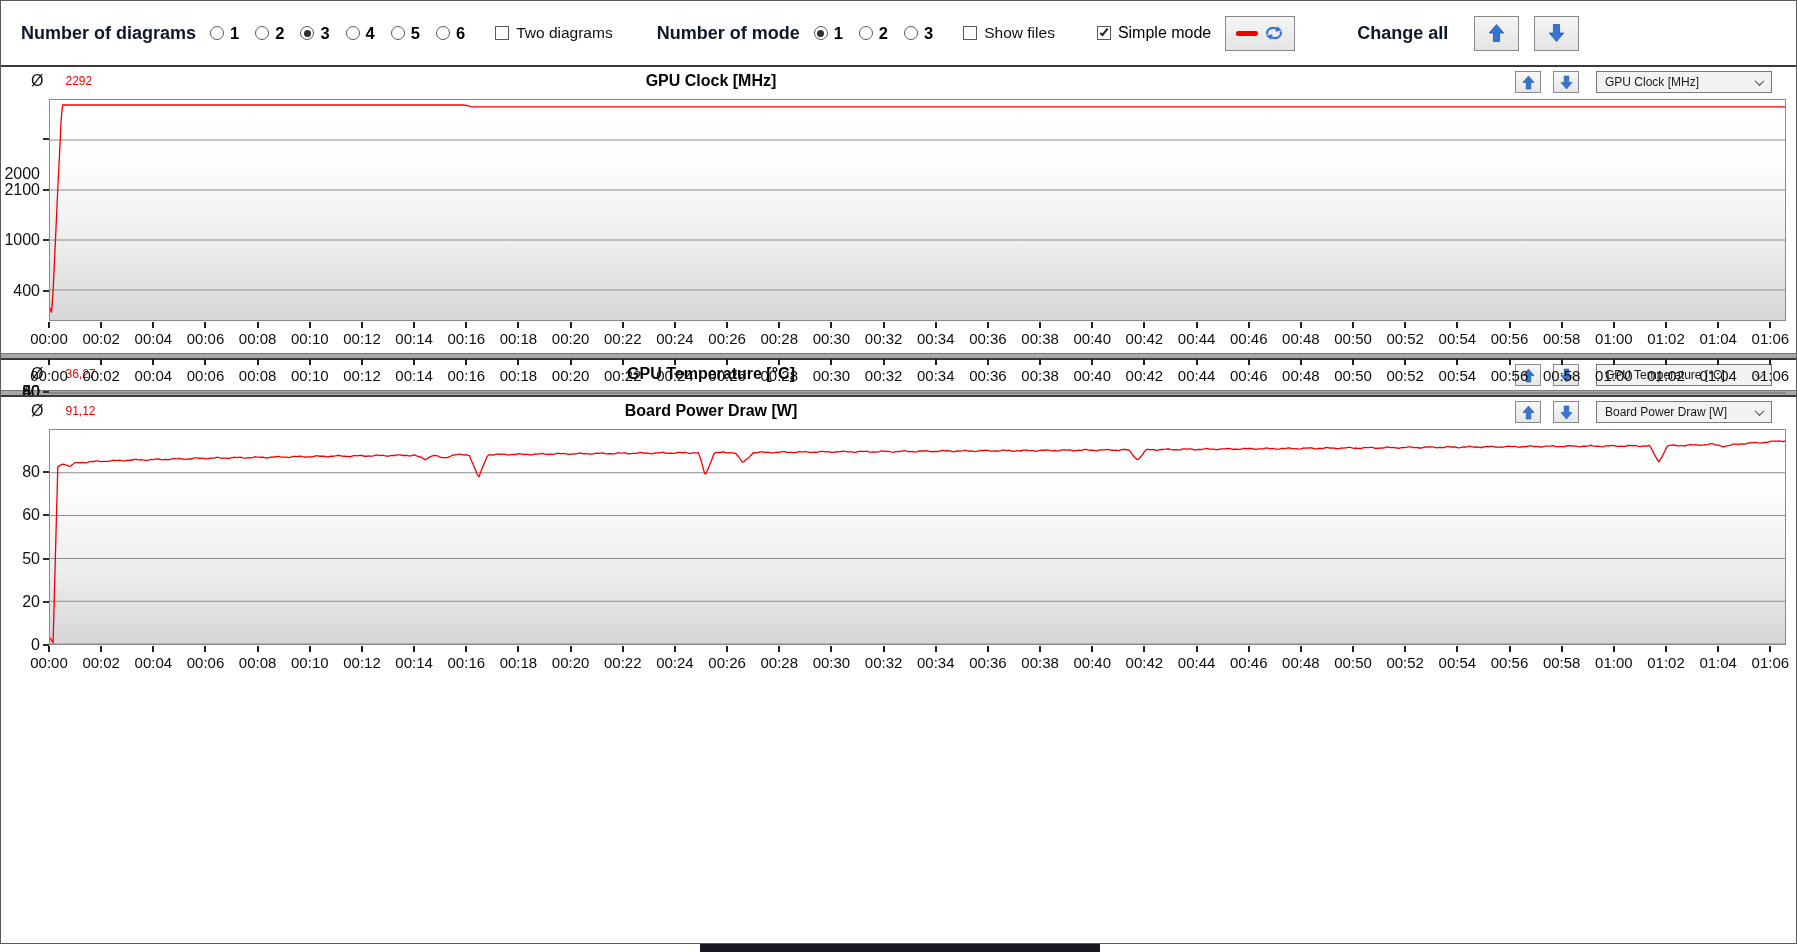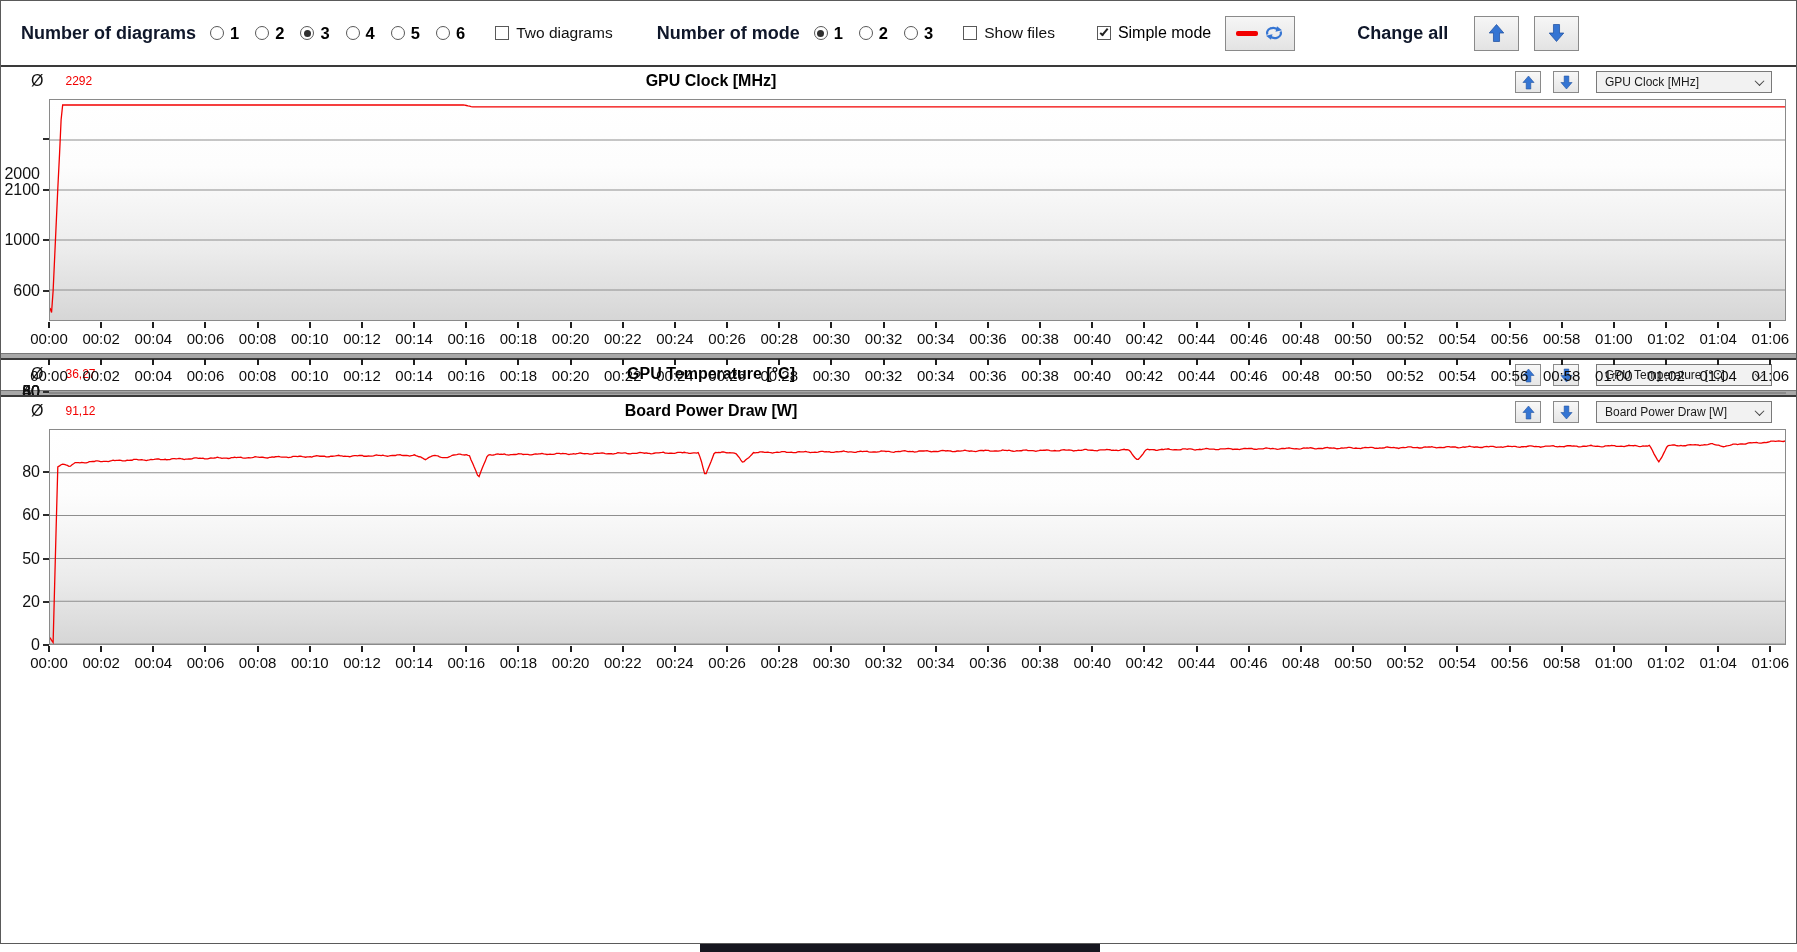--- a/index.html
+++ b/index.html
@@ -204,21 +204,21 @@
           <div class="plot-area">
             <svg viewBox="0 0 1000 220" preserveAspectRatio="none">
               <line x1="0" x2="1000" y1="190.0" y2="190.0" stroke="#8e8e8e" stroke-width="1" vector-effect="non-scaling-stroke"></line>
               <line x1="0" x2="1000" y1="140.0" y2="140.0" stroke="#8e8e8e" stroke-width="1" vector-effect="non-scaling-stroke"></line>
               <line x1="0" x2="1000" y1="90.0" y2="90.0" stroke="#8e8e8e" stroke-width="1" vector-effect="non-scaling-stroke"></line>
               <line x1="0" x2="1000" y1="40.0" y2="40.0" stroke="#8e8e8e" stroke-width="1" vector-effect="non-scaling-stroke"></line>
               <polyline points="0.0,208.0 0.9,212.5 1.8,190.8 2.7,156.7 3.6,122.6 4.5,88.5 5.5,54.1 6.4,19.8 7.3,5.0 8.2,5.0 9.1,5.0 10.0,5.0 10.9,5.0 11.8,5.0 12.7,5.0 13.6,5.0 14.5,5.0 15.5,5.0 16.4,5.0 17.3,5.0 18.2,5.0 19.1,5.0 20.0,5.0 20.9,5.0 21.8,5.0 22.7,5.0 23.6,5.0 24.5,5.0 25.5,5.0 26.4,5.0 27.3,5.0 28.2,5.0 29.1,5.0 30.0,5.0 30.9,5.0 31.8,5.0 32.7,5.0 33.6,5.0 34.5,5.0 35.5,5.0 36.4,5.0 37.3,5.0 38.2,5.0 39.1,5.0 40.0,5.0 40.9,5.0 41.8,5.0 42.7,5.0 43.6,5.0 44.5,5.0 45.5,5.0 46.4,5.0 47.3,5.0 48.2,5.0 49.1,5.0 50.0,5.0 50.9,5.0 51.8,5.0 52.7,5.0 53.6,5.0 54.5,5.0 55.5,5.0 56.4,5.0 57.3,5.0 58.2,5.0 59.1,5.0 60.0,5.0 60.9,5.0 61.8,5.0 62.7,5.0 63.6,5.0 64.5,5.0 65.5,5.0 66.4,5.0 67.3,5.0 68.2,5.0 69.1,5.0 70.0,5.0 70.9,5.0 71.8,5.0 72.7,5.0 73.6,5.0 74.5,5.0 75.5,5.0 76.4,5.0 77.3,5.0 78.2,5.0 79.1,5.0 80.0,5.0 80.9,5.0 81.8,5.0 82.7,5.0 83.6,5.0 84.5,5.0 85.5,5.0 86.4,5.0 87.3,5.0 88.2,5.0 89.1,5.0 90.0,5.0 90.9,5.0 91.8,5.0 92.7,5.0 93.6,5.0 94.5,5.0 95.5,5.0 96.4,5.0 97.3,5.0 98.2,5.0 99.1,5.0 100.0,5.0 100.9,5.0 101.8,5.0 102.7,5.0 103.6,5.0 104.5,5.0 105.5,5.0 106.4,5.0 107.3,5.0 108.2,5.0 109.1,5.0 110.0,5.0 110.9,5.0 111.8,5.0 112.7,5.0 113.6,5.0 114.5,5.0 115.5,5.0 116.4,5.0 117.3,5.0 118.2,5.0 119.1,5.0 120.0,5.0 120.9,5.0 121.8,5.0 122.7,5.0 123.6,5.0 124.5,5.0 125.5,5.0 126.4,5.0 127.3,5.0 128.2,5.0 129.1,5.0 130.0,5.0 130.9,5.0 131.8,5.0 132.7,5.0 133.6,5.0 134.5,5.0 135.5,5.0 136.4,5.0 137.3,5.0 138.2,5.0 139.1,5.0 140.0,5.0 140.9,5.0 141.8,5.0 142.7,5.0 143.6,5.0 144.5,5.0 145.5,5.0 146.4,5.0 147.3,5.0 148.2,5.0 149.1,5.0 150.0,5.0 150.9,5.0 151.8,5.0 152.7,5.0 153.6,5.0 154.5,5.0 155.5,5.0 156.4,5.0 157.3,5.0 158.2,5.0 159.1,5.0 160.0,5.0 160.9,5.0 161.8,5.0 162.7,5.0 163.6,5.0 164.5,5.0 165.5,5.0 166.4,5.0 167.3,5.0 168.2,5.0 169.1,5.0 170.0,5.0 170.9,5.0 171.8,5.0 172.7,5.0 173.6,5.0 174.5,5.0 175.5,5.0 176.4,5.0 177.3,5.0 178.2,5.0 179.1,5.0 180.0,5.0 180.9,5.0 181.8,5.0 182.7,5.0 183.6,5.0 184.5,5.0 185.5,5.0 186.4,5.0 187.3,5.0 188.2,5.0 189.1,5.0 190.0,5.0 190.9,5.0 191.8,5.0 192.7,5.0 193.6,5.0 194.5,5.0 195.5,5.0 196.4,5.0 197.3,5.0 198.2,5.0 199.1,5.0 200.0,5.0 200.9,5.0 201.8,5.0 202.7,5.0 203.6,5.0 204.5,5.0 205.5,5.0 206.4,5.0 207.3,5.0 208.2,5.0 209.1,5.0 210.0,5.0 210.9,5.0 211.8,5.0 212.7,5.0 213.6,5.0 214.5,5.0 215.5,5.0 216.4,5.0 217.3,5.0 218.2,5.0 219.1,5.0 220.0,5.0 220.9,5.0 221.8,5.0 222.7,5.0 223.6,5.0 224.5,5.0 225.5,5.0 226.4,5.0 227.3,5.0 228.2,5.0 229.1,5.0 230.0,5.0 230.9,5.0 231.8,5.0 232.7,5.0 233.6,5.0 234.5,5.0 235.5,5.0 236.4,5.0 237.3,5.0 238.2,5.0 239.1,5.1 240.0,5.5 240.9,5.9 241.8,6.2 242.7,6.6 243.6,6.8 244.5,6.8 245.5,6.8 246.4,6.8 247.3,6.8 248.2,6.8 249.1,6.8 250.0,6.8 250.9,6.8 251.8,6.8 252.7,6.8 253.6,6.8 254.5,6.8 255.5,6.8 256.4,6.8 257.3,6.8 258.2,6.8 259.1,6.8 260.0,6.8 260.9,6.8 261.8,6.8 262.7,6.8 263.6,6.8 264.5,6.8 265.5,6.8 266.4,6.8 267.3,6.8 268.2,6.8 269.1,6.8 270.0,6.8 270.9,6.8 271.8,6.8 272.7,6.8 273.6,6.8 274.5,6.8 275.5,6.8 276.4,6.8 277.3,6.8 278.2,6.8 279.1,6.8 280.0,6.8 280.9,6.8 281.8,6.8 282.7,6.8 283.6,6.8 284.5,6.8 285.5,6.8 286.4,6.8 287.3,6.8 288.2,6.8 289.1,6.8 290.0,6.8 290.9,6.8 291.8,6.8 292.7,6.8 293.6,6.8 294.5,6.8 295.5,6.8 296.4,6.8 297.3,6.8 298.2,6.8 299.1,6.8 300.0,6.8 300.9,6.8 301.8,6.8 302.7,6.8 303.6,6.8 304.5,6.8 305.5,6.8 306.4,6.8 307.3,6.8 308.2,6.8 309.1,6.8 310.0,6.8 310.9,6.8 311.8,6.8 312.7,6.8 313.6,6.8 314.5,6.8 315.5,6.8 316.4,6.8 317.3,6.8 318.2,6.8 319.1,6.8 320.0,6.8 320.9,6.8 321.8,6.8 322.7,6.8 323.6,6.8 324.5,6.8 325.5,6.8 326.4,6.8 327.3,6.8 328.2,6.8 329.1,6.8 330.0,6.8 330.9,6.8 331.8,6.8 332.7,6.8 333.6,6.8 334.5,6.8 335.5,6.8 336.4,6.8 337.3,6.8 338.2,6.8 339.1,6.8 340.0,6.8 340.9,6.8 341.8,6.8 342.7,6.8 343.6,6.8 344.5,6.8 345.5,6.8 346.4,6.8 347.3,6.8 348.2,6.8 349.1,6.8 350.0,6.8 350.9,6.8 351.8,6.8 352.7,6.8 353.6,6.8 354.5,6.8 355.5,6.8 356.4,6.8 357.3,6.8 358.2,6.8 359.1,6.8 360.0,6.8 360.9,6.8 361.8,6.8 362.7,6.8 363.6,6.8 364.5,6.8 365.5,6.8 366.4,6.8 367.3,6.8 368.2,6.8 369.1,6.8 370.0,6.8 370.9,6.8 371.8,6.8 372.7,6.8 373.6,6.8 374.5,6.8 375.5,6.8 376.4,6.8 377.3,6.8 378.2,6.8 379.1,6.8 380.0,6.8 380.9,6.8 381.8,6.8 382.7,6.8 383.6,6.8 384.5,6.8 385.5,6.8 386.4,6.8 387.3,6.8 388.2,6.8 389.1,6.8 390.0,6.8 390.9,6.8 391.8,6.8 392.7,6.8 393.6,6.8 394.5,6.8 395.5,6.8 396.4,6.8 397.3,6.8 398.2,6.8 399.1,6.8 400.0,6.8 400.9,6.8 401.8,6.8 402.7,6.8 403.6,6.8 404.5,6.8 405.5,6.8 406.4,6.8 407.3,6.8 408.2,6.8 409.1,6.8 410.0,6.8 410.9,6.8 411.8,6.8 412.7,6.8 413.6,6.8 414.5,6.8 415.5,6.8 416.4,6.8 417.3,6.8 418.2,6.8 419.1,6.8 420.0,6.8 420.9,6.8 421.8,6.8 422.7,6.8 423.6,6.8 424.5,6.8 425.5,6.8 426.4,6.8 427.3,6.8 428.2,6.8 429.1,6.8 430.0,6.8 430.9,6.8 431.8,6.8 432.7,6.8 433.6,6.8 434.5,6.8 435.5,6.8 436.4,6.8 437.3,6.8 438.2,6.8 439.1,6.8 440.0,6.8 440.9,6.8 441.8,6.8 442.7,6.8 443.6,6.8 444.5,6.8 445.5,6.8 446.4,6.8 447.3,6.8 448.2,6.8 449.1,6.8 450.0,6.8 450.9,6.8 451.8,6.8 452.7,6.8 453.6,6.8 454.5,6.8 455.5,6.8 456.4,6.8 457.3,6.8 458.2,6.8 459.1,6.8 460.0,6.8 460.9,6.8 461.8,6.8 462.7,6.8 463.6,6.8 464.5,6.8 465.5,6.8 466.4,6.8 467.3,6.8 468.2,6.8 469.1,6.8 470.0,6.8 470.9,6.8 471.8,6.8 472.7,6.8 473.6,6.8 474.5,6.8 475.5,6.8 476.4,6.8 477.3,6.8 478.2,6.8 479.1,6.8 480.0,6.8 480.9,6.8 481.8,6.8 482.7,6.8 483.6,6.8 484.5,6.8 485.5,6.8 486.4,6.8 487.3,6.8 488.2,6.8 489.1,6.8 490.0,6.8 490.9,6.8 491.8,6.8 492.7,6.8 493.6,6.8 494.5,6.8 495.5,6.8 496.4,6.8 497.3,6.8 498.2,6.8 499.1,6.8 500.0,6.8 500.9,6.8 501.8,6.8 502.7,6.8 503.6,6.8 504.5,6.8 505.5,6.8 506.4,6.8 507.3,6.8 508.2,6.8 509.1,6.8 510.0,6.8 510.9,6.8 511.8,6.8 512.7,6.8 513.6,6.8 514.5,6.8 515.5,6.8 516.4,6.8 517.3,6.8 518.2,6.8 519.1,6.8 520.0,6.8 520.9,6.8 521.8,6.8 522.7,6.8 523.6,6.8 524.5,6.8 525.5,6.8 526.4,6.8 527.3,6.8 528.2,6.8 529.1,6.8 530.0,6.8 530.9,6.8 531.8,6.8 532.7,6.8 533.6,6.8 534.5,6.8 535.5,6.8 536.4,6.8 537.3,6.8 538.2,6.8 539.1,6.8 540.0,6.8 540.9,6.8 541.8,6.8 542.7,6.8 543.6,6.8 544.5,6.8 545.5,6.8 546.4,6.8 547.3,6.8 548.2,6.8 549.1,6.8 550.0,6.8 550.9,6.8 551.8,6.8 552.7,6.8 553.6,6.8 554.5,6.8 555.5,6.8 556.4,6.8 557.3,6.8 558.2,6.8 559.1,6.8 560.0,6.8 560.9,6.8 561.8,6.8 562.7,6.8 563.6,6.8 564.5,6.8 565.5,6.8 566.4,6.8 567.3,6.8 568.2,6.8 569.1,6.8 570.0,6.8 570.9,6.8 571.8,6.8 572.7,6.8 573.6,6.8 574.5,6.8 575.5,6.8 576.4,6.8 577.3,6.8 578.2,6.8 579.1,6.8 580.0,6.8 580.9,6.8 581.8,6.8 582.7,6.8 583.6,6.8 584.5,6.8 585.5,6.8 586.4,6.8 587.3,6.8 588.2,6.8 589.1,6.8 590.0,6.8 590.9,6.8 591.8,6.8 592.7,6.8 593.6,6.8 594.5,6.8 595.5,6.8 596.4,6.8 597.3,6.8 598.2,6.8 599.1,6.8 600.0,6.8 600.9,6.8 601.8,6.8 602.7,6.8 603.6,6.8 604.5,6.8 605.5,6.8 606.4,6.8 607.3,6.8 608.2,6.8 609.1,6.8 610.0,6.8 610.9,6.8 611.8,6.8 612.7,6.8 613.6,6.8 614.5,6.8 615.5,6.8 616.4,6.8 617.3,6.8 618.2,6.8 619.1,6.8 620.0,6.8 620.9,6.8 621.8,6.8 622.7,6.8 623.6,6.8 624.5,6.8 625.5,6.8 626.4,6.8 627.3,6.8 628.2,6.8 629.1,6.8 630.0,6.8 630.9,6.8 631.8,6.8 632.7,6.8 633.6,6.8 634.5,6.8 635.5,6.8 636.4,6.8 637.3,6.8 638.2,6.8 639.1,6.8 640.0,6.8 640.9,6.8 641.8,6.8 642.7,6.8 643.6,6.8 644.5,6.8 645.5,6.8 646.4,6.8 647.3,6.8 648.2,6.8 649.1,6.8 650.0,6.8 650.9,6.8 651.8,6.8 652.7,6.8 653.6,6.8 654.5,6.8 655.5,6.8 656.4,6.8 657.3,6.8 658.2,6.8 659.1,6.8 660.0,6.8 660.9,6.8 661.8,6.8 662.7,6.8 663.6,6.8 664.5,6.8 665.5,6.8 666.4,6.8 667.3,6.8 668.2,6.8 669.1,6.8 670.0,6.8 670.9,6.8 671.8,6.8 672.7,6.8 673.6,6.8 674.5,6.8 675.5,6.8 676.4,6.8 677.3,6.8 678.2,6.8 679.1,6.8 680.0,6.8 680.9,6.8 681.8,6.8 682.7,6.8 683.6,6.8 684.5,6.8 685.5,6.8 686.4,6.8 687.3,6.8 688.2,6.8 689.1,6.8 690.0,6.8 690.9,6.8 691.8,6.8 692.7,6.8 693.6,6.8 694.5,6.8 695.5,6.8 696.4,6.8 697.3,6.8 698.2,6.8 699.1,6.8 700.0,6.8 700.9,6.8 701.8,6.8 702.7,6.8 703.6,6.8 704.5,6.8 705.5,6.8 706.4,6.8 707.3,6.8 708.2,6.8 709.1,6.8 710.0,6.8 710.9,6.8 711.8,6.8 712.7,6.8 713.6,6.8 714.5,6.8 715.5,6.8 716.4,6.8 717.3,6.8 718.2,6.8 719.1,6.8 720.0,6.8 720.9,6.8 721.8,6.8 722.7,6.8 723.6,6.8 724.5,6.8 725.5,6.8 726.4,6.8 727.3,6.8 728.2,6.8 729.1,6.8 730.0,6.8 730.9,6.8 731.8,6.8 732.7,6.8 733.6,6.8 734.5,6.8 735.5,6.8 736.4,6.8 737.3,6.8 738.2,6.8 739.1,6.8 740.0,6.8 740.9,6.8 741.8,6.8 742.7,6.8 743.6,6.8 744.5,6.8 745.5,6.8 746.4,6.8 747.3,6.8 748.2,6.8 749.1,6.8 750.0,6.8 750.9,6.8 751.8,6.8 752.7,6.8 753.6,6.8 754.5,6.8 755.5,6.8 756.4,6.8 757.3,6.8 758.2,6.8 759.1,6.8 760.0,6.8 760.9,6.8 761.8,6.8 762.7,6.8 763.6,6.8 764.5,6.8 765.5,6.8 766.4,6.8 767.3,6.8 768.2,6.8 769.1,6.8 770.0,6.8 770.9,6.8 771.8,6.8 772.7,6.8 773.6,6.8 774.5,6.8 775.5,6.8 776.4,6.8 777.3,6.8 778.2,6.8 779.1,6.8 780.0,6.8 780.9,6.8 781.8,6.8 782.7,6.8 783.6,6.8 784.5,6.8 785.5,6.8 786.4,6.8 787.3,6.8 788.2,6.8 789.1,6.8 790.0,6.8 790.9,6.8 791.8,6.8 792.7,6.8 793.6,6.8 794.5,6.8 795.5,6.8 796.4,6.8 797.3,6.8 798.2,6.8 799.1,6.8 800.0,6.8 800.9,6.8 801.8,6.8 802.7,6.8 803.6,6.8 804.5,6.8 805.5,6.8 806.4,6.8 807.3,6.8 808.2,6.8 809.1,6.8 810.0,6.8 810.9,6.8 811.8,6.8 812.7,6.8 813.6,6.8 814.5,6.8 815.5,6.8 816.4,6.8 817.3,6.8 818.2,6.8 819.1,6.8 820.0,6.8 820.9,6.8 821.8,6.8 822.7,6.8 823.6,6.8 824.5,6.8 825.5,6.8 826.4,6.8 827.3,6.8 828.2,6.8 829.1,6.8 830.0,6.8 830.9,6.8 831.8,6.8 832.7,6.8 833.6,6.8 834.5,6.8 835.5,6.8 836.4,6.8 837.3,6.8 838.2,6.8 839.1,6.8 840.0,6.8 840.9,6.8 841.8,6.8 842.7,6.8 843.6,6.8 844.5,6.8 845.5,6.8 846.4,6.8 847.3,6.8 848.2,6.8 849.1,6.8 850.0,6.8 850.9,6.8 851.8,6.8 852.7,6.8 853.6,6.8 854.5,6.8 855.5,6.8 856.4,6.8 857.3,6.8 858.2,6.8 859.1,6.8 860.0,6.8 860.9,6.8 861.8,6.8 862.7,6.8 863.6,6.8 864.5,6.8 865.5,6.8 866.4,6.8 867.3,6.8 868.2,6.8 869.1,6.8 870.0,6.8 870.9,6.8 871.8,6.8 872.7,6.8 873.6,6.8 874.5,6.8 875.5,6.8 876.4,6.8 877.3,6.8 878.2,6.8 879.1,6.8 880.0,6.8 880.9,6.8 881.8,6.8 882.7,6.8 883.6,6.8 884.5,6.8 885.5,6.8 886.4,6.8 887.3,6.8 888.2,6.8 889.1,6.8 890.0,6.8 890.9,6.8 891.8,6.8 892.7,6.8 893.6,6.8 894.5,6.8 895.5,6.8 896.4,6.8 897.3,6.8 898.2,6.8 899.1,6.8 900.0,6.8 900.9,6.8 901.8,6.8 902.7,6.8 903.6,6.8 904.5,6.8 905.5,6.8 906.4,6.8 907.3,6.8 908.2,6.8 909.1,6.8 910.0,6.8 910.9,6.8 911.8,6.8 912.7,6.8 913.6,6.8 914.5,6.8 915.5,6.8 916.4,6.8 917.3,6.8 918.2,6.8 919.1,6.8 920.0,6.8 920.9,6.8 921.8,6.8 922.7,6.8 923.6,6.8 924.5,6.8 925.5,6.8 926.4,6.8 927.3,6.8 928.2,6.8 929.1,6.8 930.0,6.8 930.9,6.8 931.8,6.8 932.7,6.8 933.6,6.8 934.5,6.8 935.5,6.8 936.4,6.8 937.3,6.8 938.2,6.8 939.1,6.8 940.0,6.8 940.9,6.8 941.8,6.8 942.7,6.8 943.6,6.8 944.5,6.8 945.5,6.8 946.4,6.8 947.3,6.8 948.2,6.8 949.1,6.8 950.0,6.8 950.9,6.8 951.8,6.8 952.7,6.8 953.6,6.8 954.5,6.8 955.5,6.8 956.4,6.8 957.3,6.8 958.2,6.8 959.1,6.8 960.0,6.8 960.9,6.8 961.8,6.8 962.7,6.8 963.6,6.8 964.5,6.8 965.5,6.8 966.4,6.8 967.3,6.8 968.2,6.8 969.1,6.8 970.0,6.8 970.9,6.8 971.8,6.8 972.7,6.8 973.6,6.8 974.5,6.8 975.5,6.8 976.4,6.8 977.3,6.8 978.2,6.8 979.1,6.8 980.0,6.8 980.9,6.8 981.8,6.8 982.7,6.8 983.6,6.8 984.5,6.8 985.5,6.8 986.4,6.8 987.3,6.8 988.2,6.8 989.1,6.8 990.0,6.8 990.9,6.8 991.8,6.8 992.7,6.8 993.6,6.8 994.5,6.8 995.5,6.8 996.4,6.8 997.3,6.8 998.2,6.8 999.1,6.8 1000.0,6.8" fill="none" stroke="#f20000" stroke-width="1.3" vector-effect="non-scaling-stroke"></polyline>
             </svg>
           </div>
           <div class="y-gutter">
-            <span class="y-label" style="top: 86.3636%;">600</span>
+            <span class="y-label" style="top: 86.3636%;">400</span>
             <span class="y-tick" style="top: 86.3636%;"></span>
             <span class="y-label" style="top: 63.6364%;">1000</span>
             <span class="y-tick" style="top: 63.6364%;"></span>
             <span class="y-label" style="top: 40.9091%;">2100</span>
             <span class="y-tick" style="top: 40.9091%;"></span>
             <span class="y-label" style="top: 18.1818%; margin-top: 35px;">2000</span>
             <span class="y-tick" style="top: 18.1818%;"></span>
           </div>
           <div class="x-ticks">
             <span class="x-tick" style="left: 0%;"></span>

